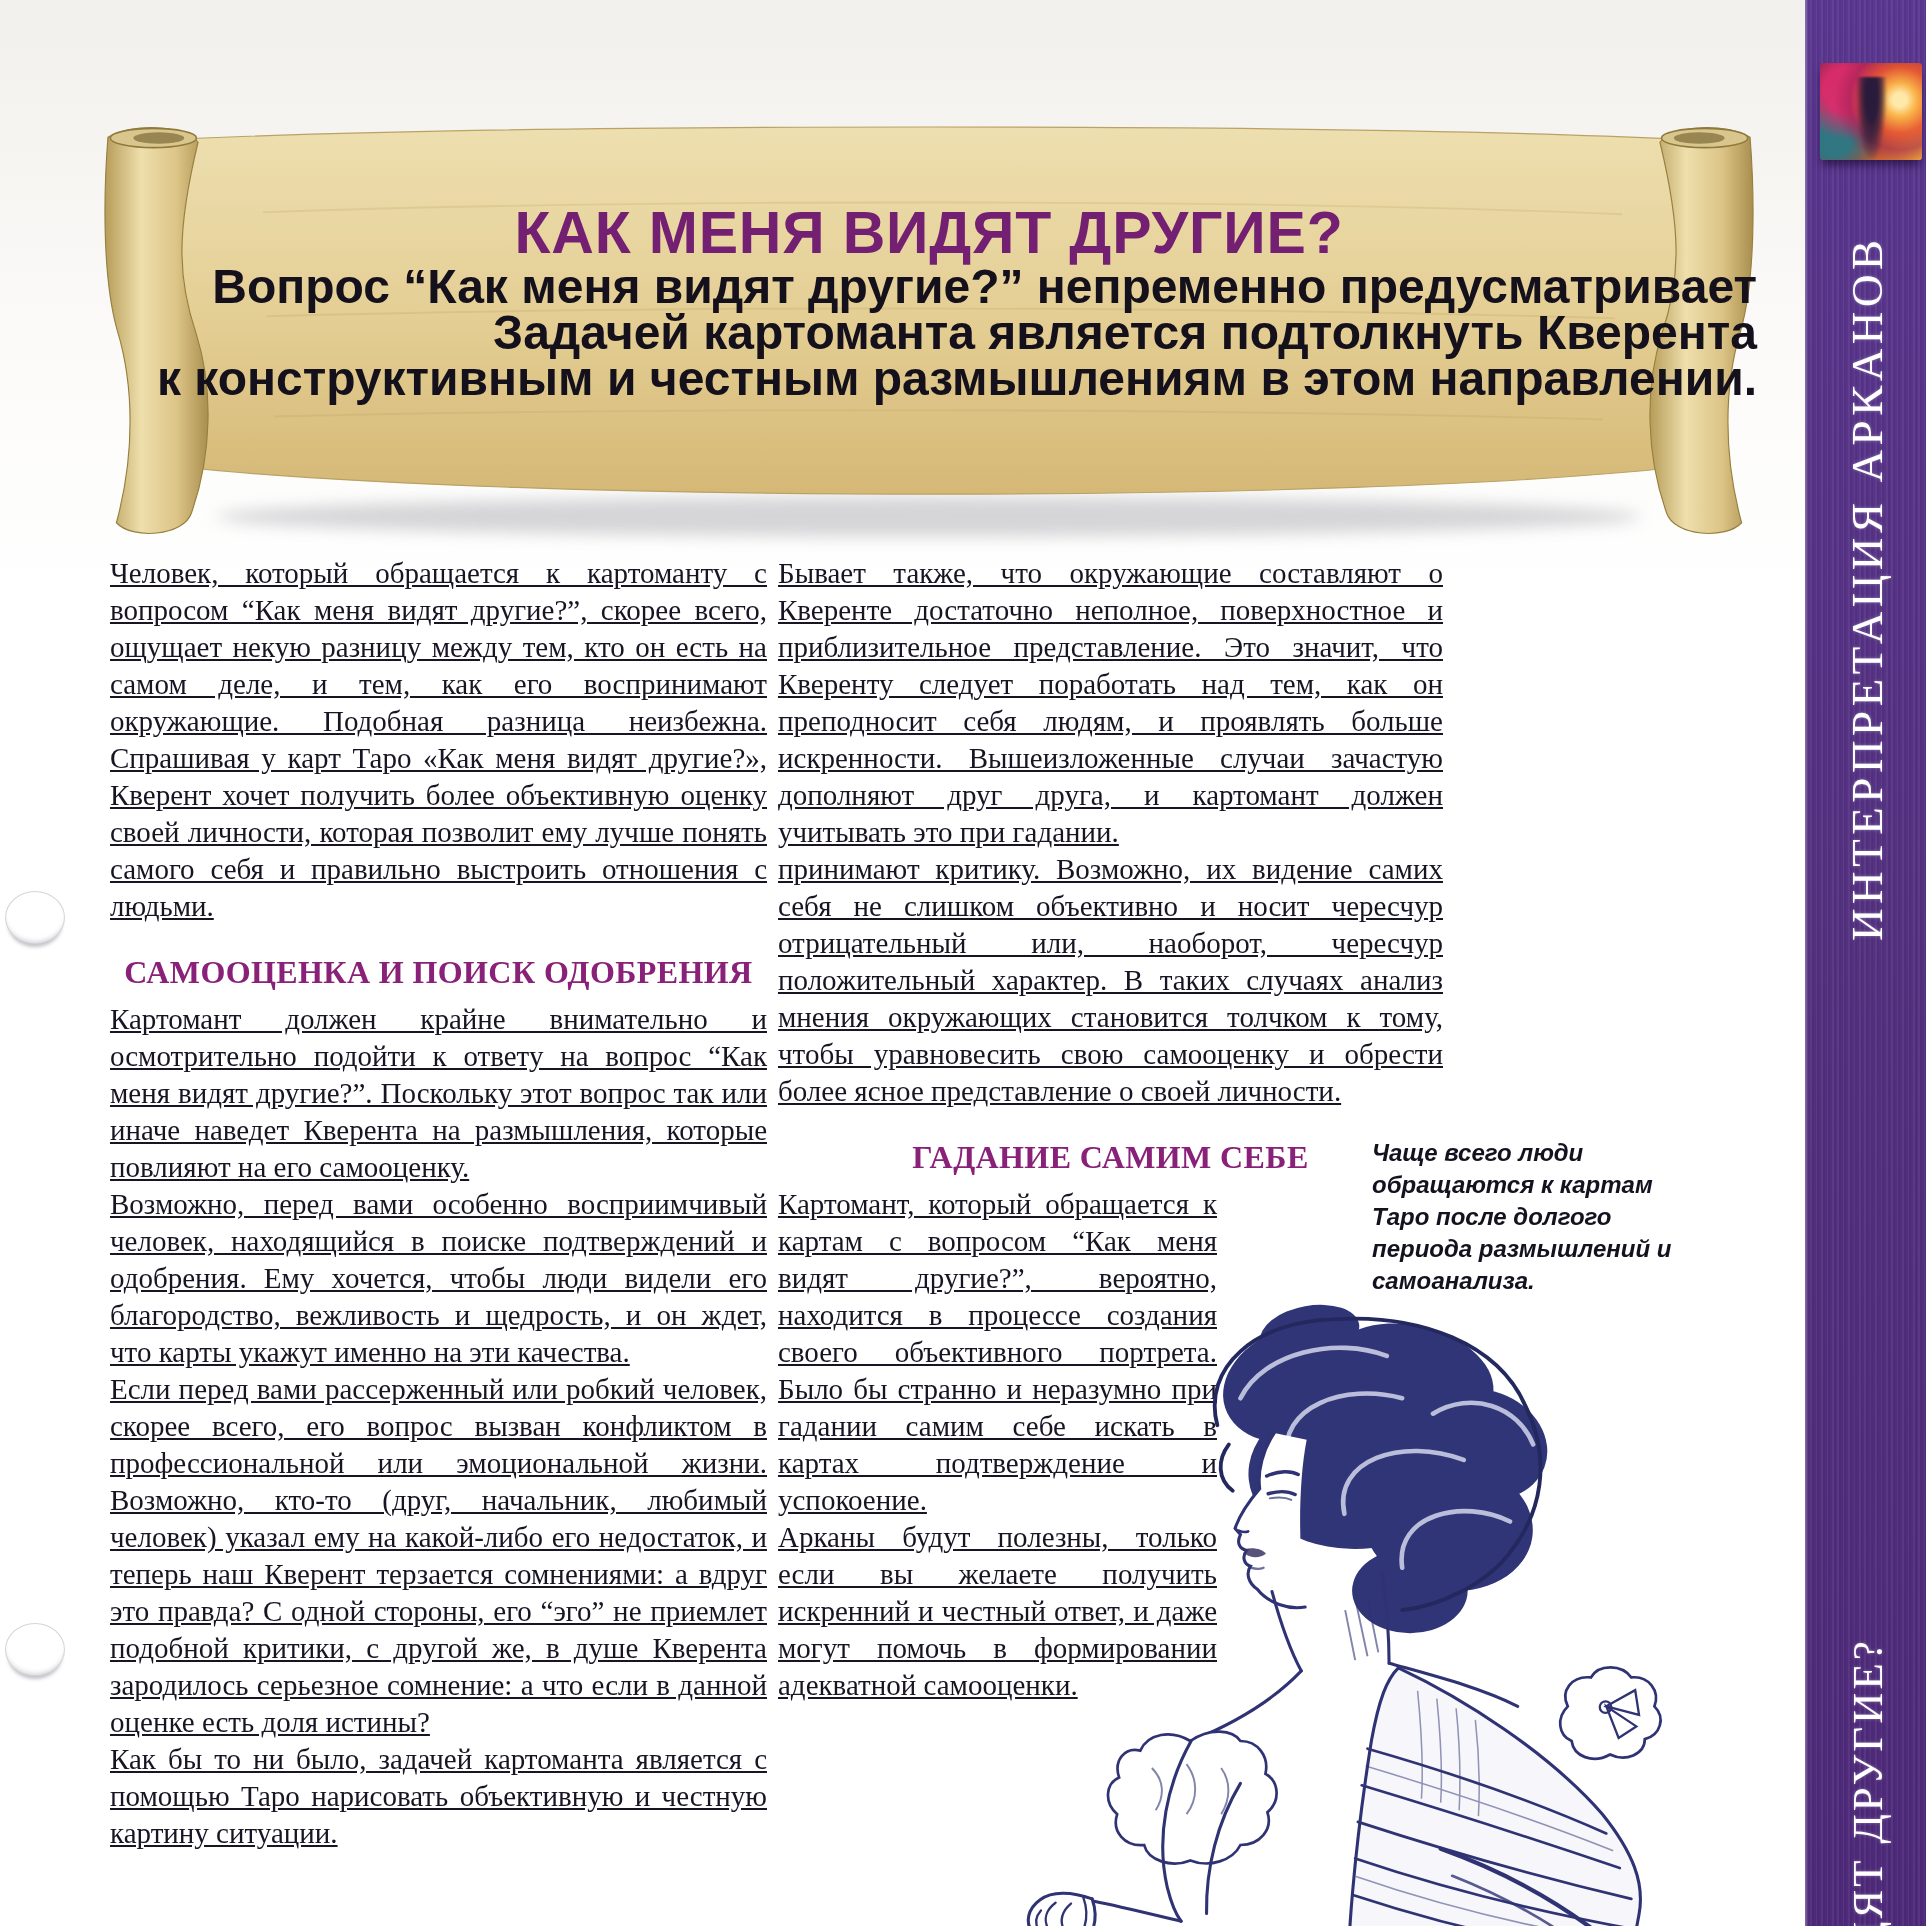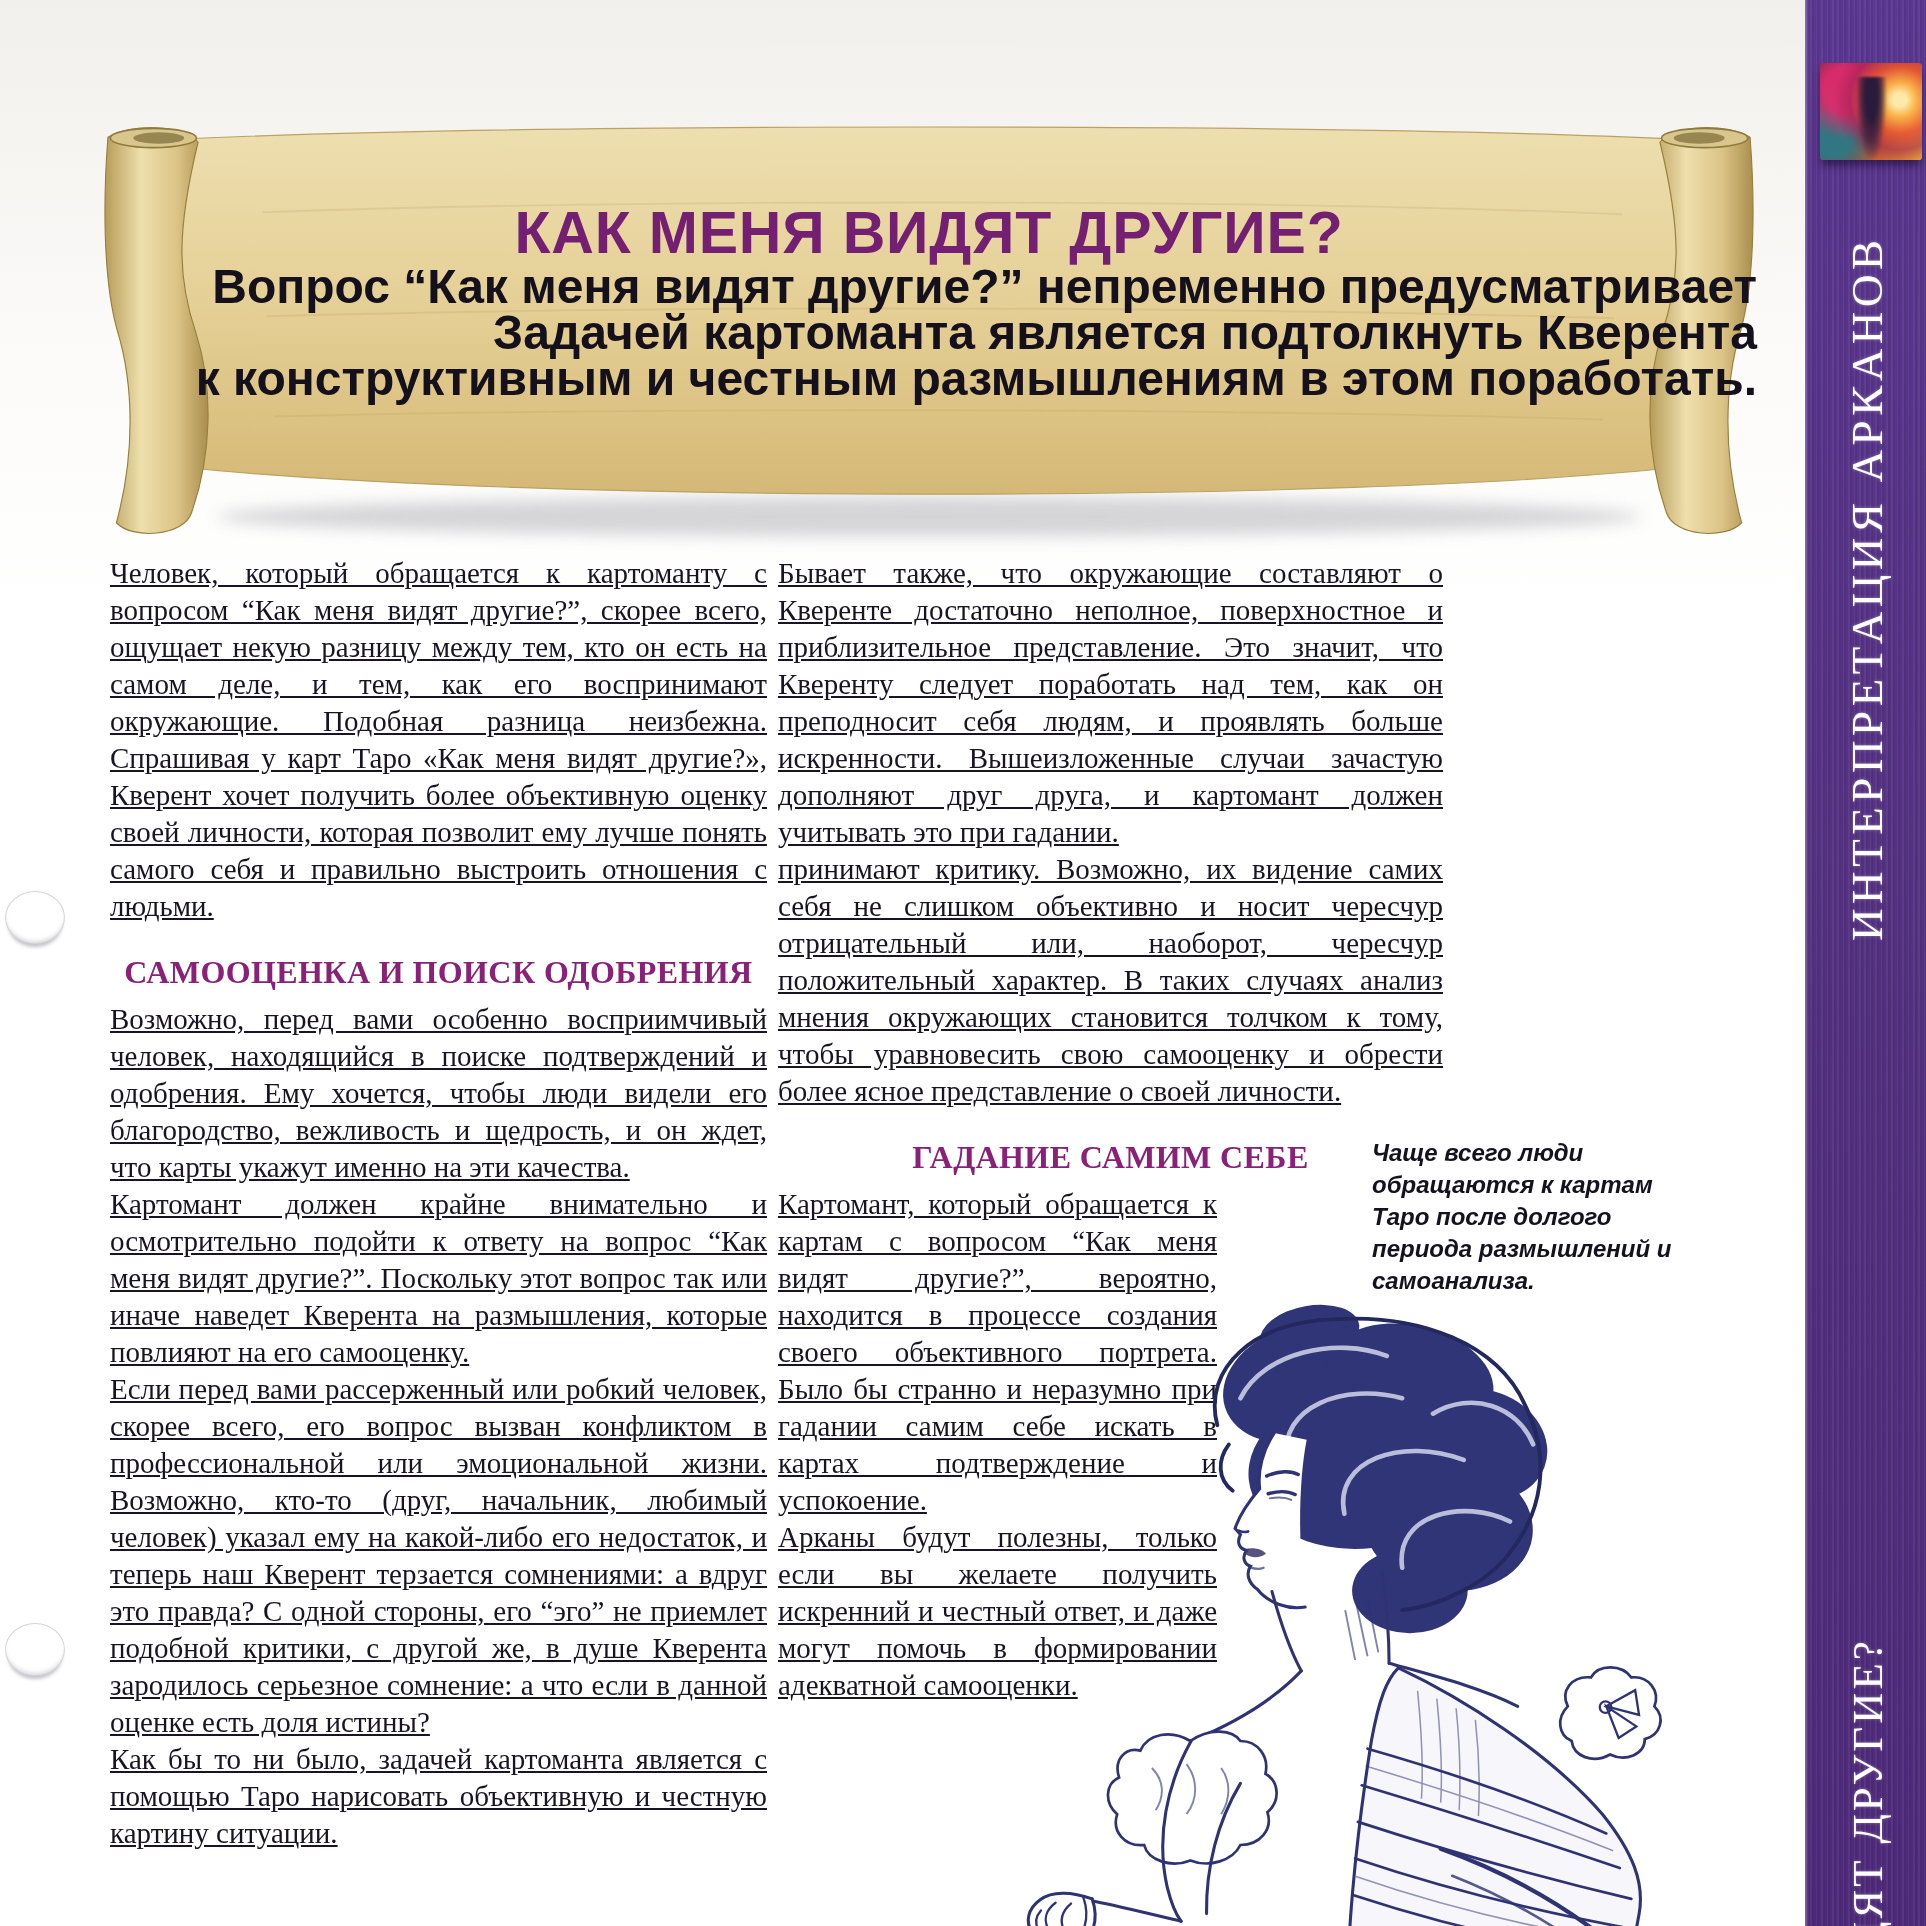--- a/index.html
+++ b/index.html
@@ -94,29 +94,29 @@
       <ellipse cx="136" cy="57" rx="112" ry="25" fill="#d9c68c" stroke="#8f7a3e" stroke-width="4"></ellipse>
       <ellipse cx="150" cy="57" rx="66" ry="15" fill="#6b5a2c" opacity="0.6"></ellipse>
       <path d="M 4282 55 C 4225 18 4080 22 4048 68 C 4104 300 4102 420 4053 565 C 4008 705 4012 880 4065 1030 C 4085 1092 4220 1100 4260 1056 C 4212 880 4214 700 4258 556 C 4296 420 4294 210 4282 55 Z" fill="url(#gRoll)" stroke="#97803f" stroke-width="3"></path>
       <ellipse cx="4164" cy="57" rx="112" ry="25" fill="#d9c68c" stroke="#8f7a3e" stroke-width="4"></ellipse>
       <ellipse cx="4150" cy="57" rx="66" ry="15" fill="#6b5a2c" opacity="0.6"></ellipse>
     </svg>
     <h1 class="banner-title">КАК МЕНЯ ВИДЯТ ДРУГИЕ?</h1>
     <div class="banner-intro">
       <div>Вопрос “Как меня видят другие?” непременно предусматривает</div>
       <div>Задачей картоманта является подтолкнуть Кверента</div>
-      <div>к конструктивным и честным размышлениям в этом поработать.</div>
+      <div>к конструктивным и честным размышлениям в этом направлении.</div>
     </div>
   </section>
 
   <div class="col col-left">
     <p>Человек, который обращается к картоманту с вопросом “Как меня видят другие?”, скорее всего, ощущает некую разницу между тем, кто он есть на самом деле, и тем, как его воспринимают окружающие. Подобная разница неизбежна. Спрашивая у карт Таро «Как меня видят другие?», Кверент хочет получить более объективную оценку своей личности, которая позволит ему лучше понять самого себя и правильно выстроить отношения с людьми.</p>
     <h2>САМООЦЕНКА И ПОИСК ОДОБРЕНИЯ</h2>
+    <p>Картомант должен крайне внимательно и осмотрительно подойти к ответу на вопрос “Как меня видят другие?”. Поскольку этот вопрос так или иначе наведет Кверента на размышления, которые повлияют на его самооценку.</p>
     <p>Возможно, перед вами особенно восприимчивый человек, находящийся в поиске подтверждений и одобрения. Ему хочется, чтобы люди видели его благородство, вежливость и щедрость, и он ждет, что карты укажут именно на эти качества.</p>
-    <p>Картомант должен крайне внимательно и осмотрительно подойти к ответу на вопрос “Как меня видят другие?”. Поскольку этот вопрос так или иначе наведет Кверента на размышления, которые повлияют на его самооценку.</p>
     <p>Если перед вами рассерженный или робкий человек, скорее всего, его вопрос вызван конфликтом в профессиональной или эмоциональной жизни. Возможно, кто-то (друг, начальник, любимый человек) указал ему на какой-либо его недостаток, и теперь наш Кверент терзается сомнениями: а вдруг это правда? С одной стороны, его “эго” не приемлет подобной критики, с другой же, в душе Кверента зародилось серьезное сомнение: а что если в данной оценке есть доля истины?</p>
     <p>Как бы то ни было, задачей картоманта является с помощью Таро нарисовать объективную и честную картину ситуации.</p>
 
   </div>
 
   <div class="col col-right">
     <p>Бывает также, что окружающие составляют о Кверенте достаточно неполное, поверхностное и приблизительное представление. Это значит, что Кверенту следует поработать над тем, как он преподносит себя людям, и проявлять больше искренности. Вышеизложенные случаи зачастую дополняют друг друга, и картомант должен учитывать это при гадании.</p>
     <p>принимают критику. Возможно, их видение самих себя не слишком объективно и носит чересчур отрицательный или, наоборот, чересчур положительный характер. В таких случаях анализ мнения окружающих становится толчком к тому, чтобы уравновесить свою самооценку и обрести более ясное представление о своей личности.</p>
     <h2>ГАДАНИЕ САМИМ СЕБЕ</h2>
     <div class="illu-spacer"></div>

